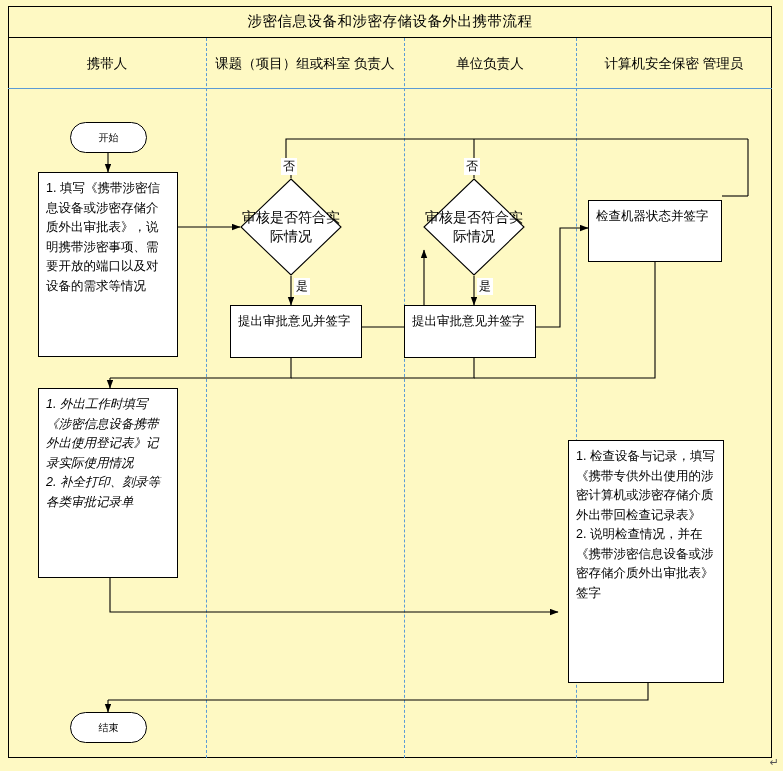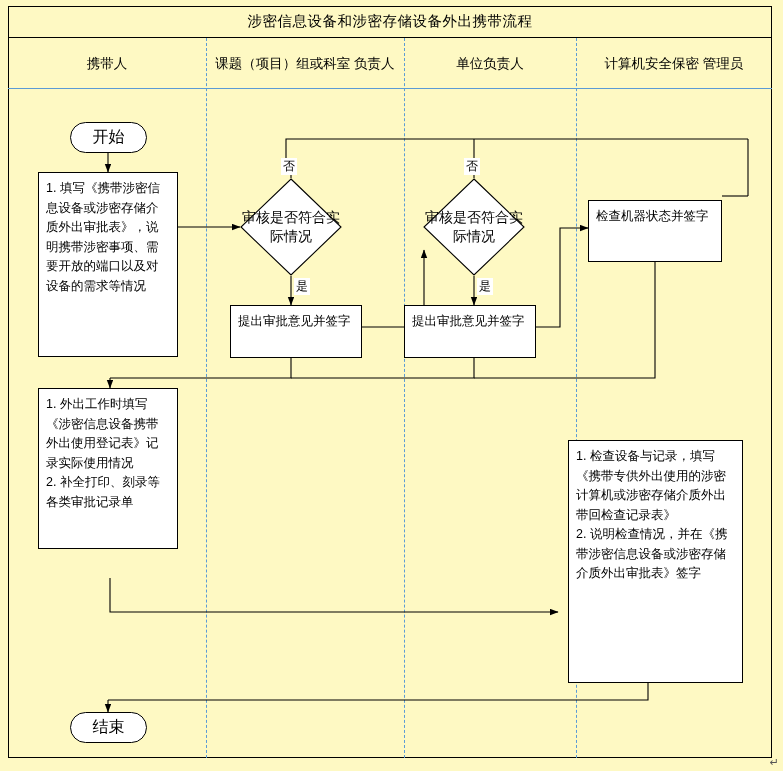--- a/index.html
+++ b/index.html
@@ -89,21 +89,21 @@
   }
   .terminator {
     position: absolute;
     border: 1px solid #000000;
     background: #ffffff;
     box-sizing: border-box;
     border-radius: 16px;
     display: flex;
     align-items: center;
     justify-content: center;
-    font-size: 16px;
+    font-size: 10px;
   }
   .diamond-wrap {
     position: absolute;
   }
   .diamond-wrap .dia {
     position: absolute;
     left: 0;
     top: 0;
     width: 100%;
     height: 100%;
@@ -206,21 +206,21 @@
 
       <path d="M648,683 L648,700 L108,700"></path>
       <path d="M108,700 L108,712" marker-end="url(#arrow)"></path>
     </g>
   </svg>
 
   <div class="terminator" style="left:70px;top:122px;width:77px;height:31px;">开始</div>
 
   <div class="box" style="left:38px;top:172px;width:140px;height:185px;">1. 填写《携带涉密信息设备或涉密存储介质外出审批表》，说明携带涉密事项、需要开放的端口以及对设备的需求等情况</div>
 
-  <div class="box" style="left:38px;top:388px;width:140px;height:161px;">1. 外出工作时填写《涉密信息设备携带外出使用登记表》记录实际使用情况
+  <div class="box" style="left:38px;top:388px;width:140px;height:190px;font-style:italic;">1. 外出工作时填写《涉密信息设备携带外出使用登记表》记录实际使用情况
 2. 补全打印、刻录等各类审批记录单</div>
 
   <div class="terminator" style="left:70px;top:712px;width:77px;height:31px;">结束</div>
 
   <div class="diamond-wrap" style="left:240px;top:178px;width:102px;height:98px;">
     <svg class="dia" viewBox="0 0 102 98" preserveAspectRatio="none">
       <polygon points="51,1 101,49 51,97 1,49" fill="#ffffff" stroke="#000000" stroke-width="1.1"></polygon>
     </svg>
     <div class="dia-text">审核是否符合实际情况</div>
   </div>
@@ -231,21 +231,21 @@
     </svg>
     <div class="dia-text">审核是否符合实际情况</div>
   </div>
 
   <div class="box" style="left:230px;top:305px;width:132px;height:53px;">提出审批意见并签字</div>
 
   <div class="box" style="left:404px;top:305px;width:132px;height:53px;">提出审批意见并签字</div>
 
   <div class="box" style="left:588px;top:200px;width:134px;height:62px;">检查机器状态并签字</div>
 
-  <div class="box" style="left:568px;top:440px;width:175px;height:243px;">1. 检查设备与记录，填写《携带专供外出使用的涉密计算机或涉密存储介质外出带回检查记录表》
+  <div class="box" style="left:568px;top:440px;width:156px;height:243px;">1. 检查设备与记录，填写《携带专供外出使用的涉密计算机或涉密存储介质外出带回检查记录表》
 2. 说明检查情况，并在《携带涉密信息设备或涉密存储介质外出审批表》签字</div>
 
   <div class="edge-label" style="left:281px;top:158px;">否</div>
   <div class="edge-label" style="left:294px;top:278px;">是</div>
   <div class="edge-label" style="left:464px;top:158px;">否</div>
   <div class="edge-label" style="left:477px;top:278px;">是</div>
 
   <div class="corner-mark">↵</div>
 </div>
 

